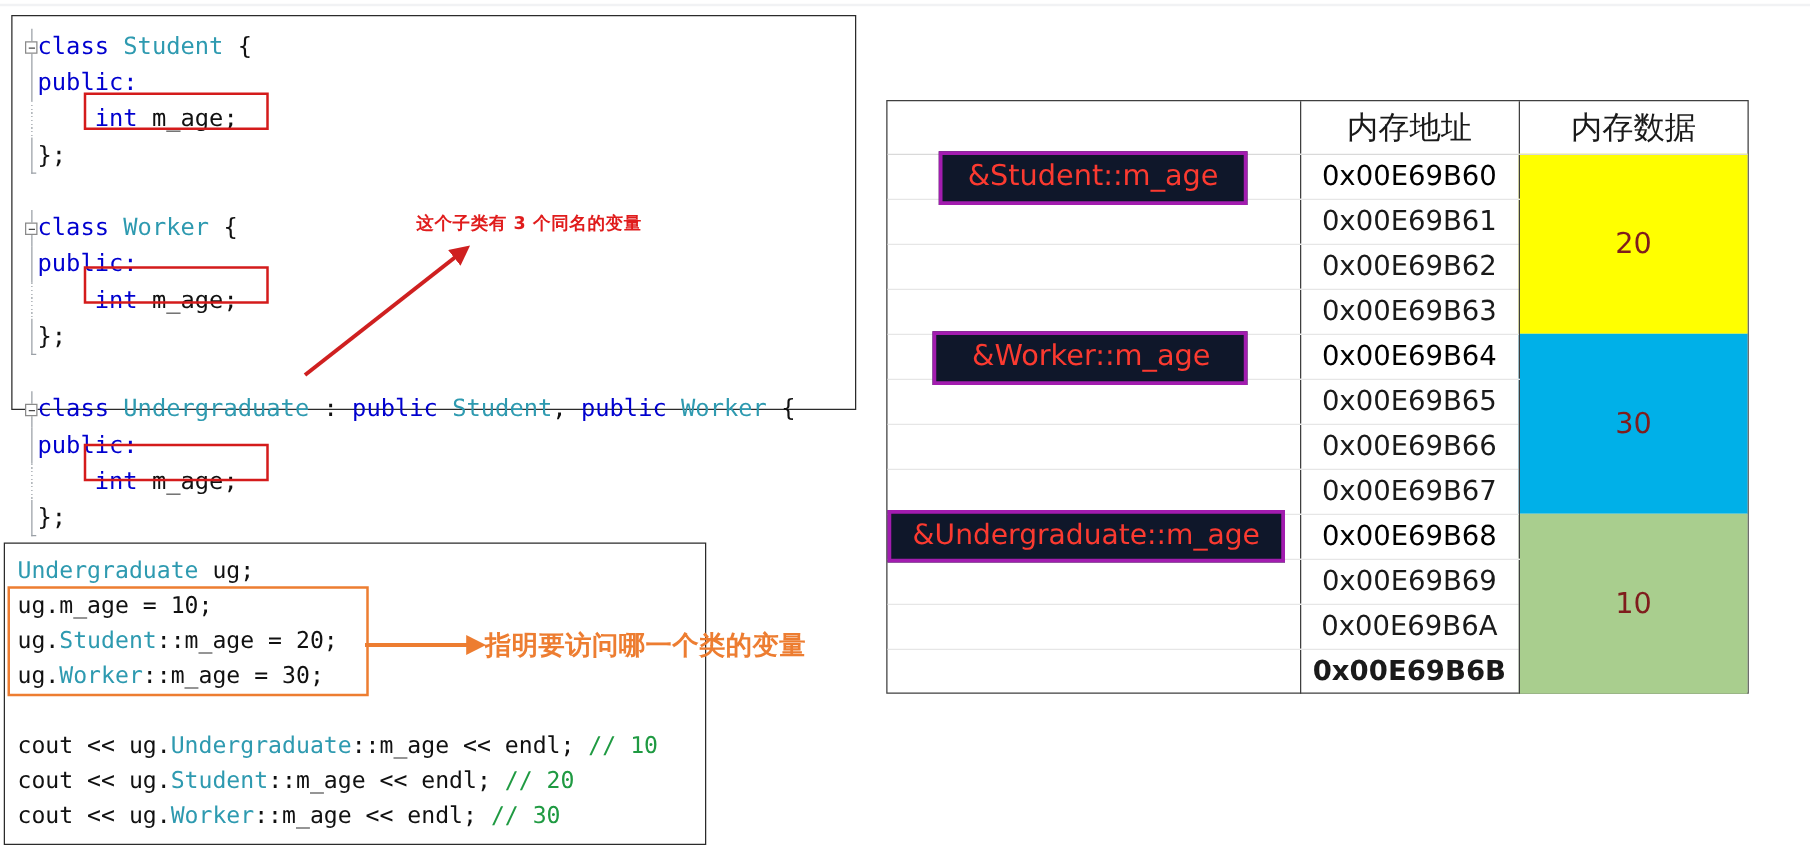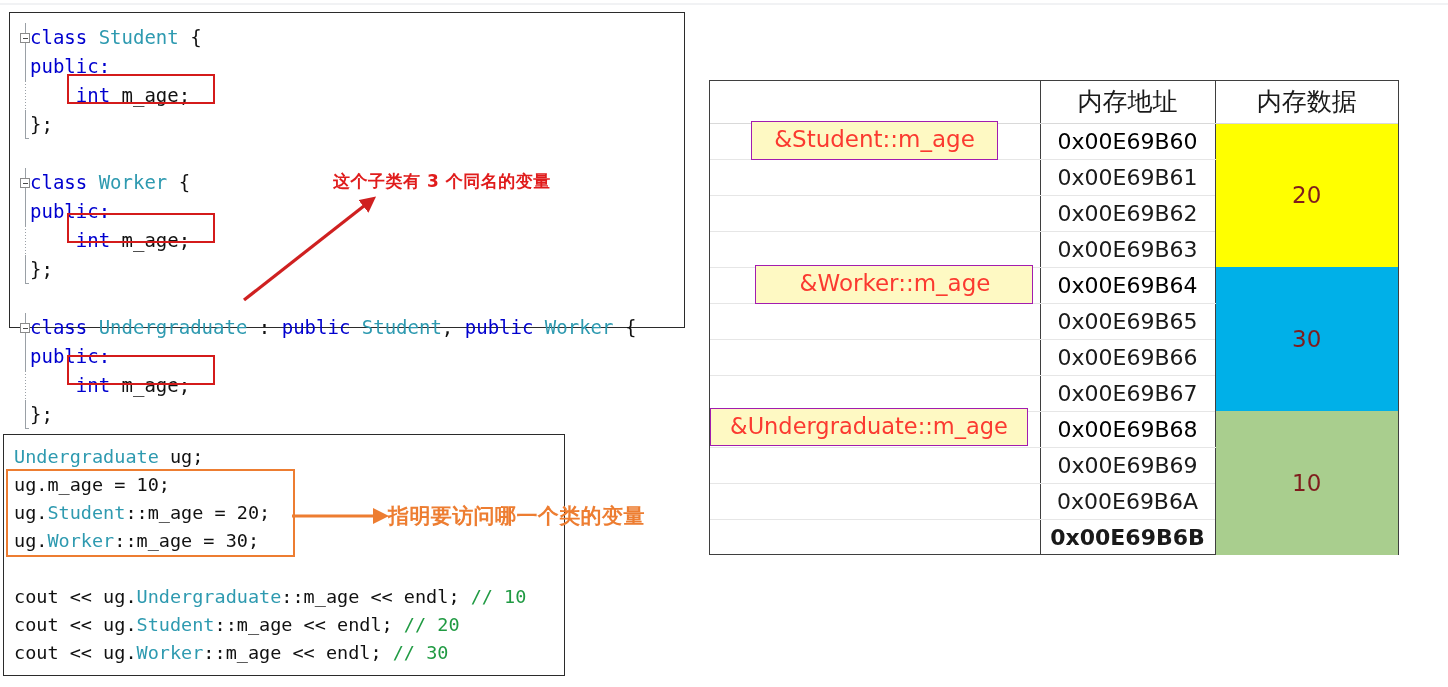--- a/index.html
+++ b/index.html
@@ -88,21 +88,21 @@
   .orangebox {
     position: absolute;
     border: 2.5px solid #ed7d31;
     pointer-events: none;
   }
 
   
   .anno-red {
     position: absolute;
     left: 333px; top: 170px;
-    font-size: 17px;
+    font-size: 14px;
     font-weight: bold;
     color: #e01c1c;
     font-family: "DejaVu Sans", sans-serif;
     white-space: nowrap;
     letter-spacing: .5px;
   }
   .anno-orange {
     position: absolute;
     left: 388px; top: 502px;
     font-size: 21px;
@@ -165,31 +165,31 @@
   .data-cell {
     border-left: 1px solid #3f3f3f;
     text-align: center;
     font-size: 23px;
     color: #7f1d1d;
   }
 
   
   .chip {
     position: absolute;
-    border: 1px solid #a21caf;
-    background: #fef9c3;
+    border: 3px solid #a21caf;
+    background: #0f172a;
     color: #fb3a30;
     font-size: 23px;
     line-height: 1;
     padding: 6px 10px 8px 10px;
     white-space: nowrap;
     text-align: center;
   }
   #chip-student { left: 41px;  top: -3px; width: 247px; }
-  #chip-worker  { left: 45px;  top: -3px; width: 278px; padding-left: 12px; }
+  #chip-worker  { left: 36px;  top: -3px; width: 252px; padding-left: 12px; }
   #chip-under   { left: 0px;   top: -4px; width: 318px; font-size: 22.5px; }
 </style>
 </head>
 <body>
 
 <div class="top-rule"></div>
 
 <div class="code-card" id="code-classes">
   <div id="classes-lines">
       <div class="cline"><span class="rail"></span><span class="fold"></span><span class="kw">class </span><span class="type">Student</span><span class="plain"> {</span></div>

